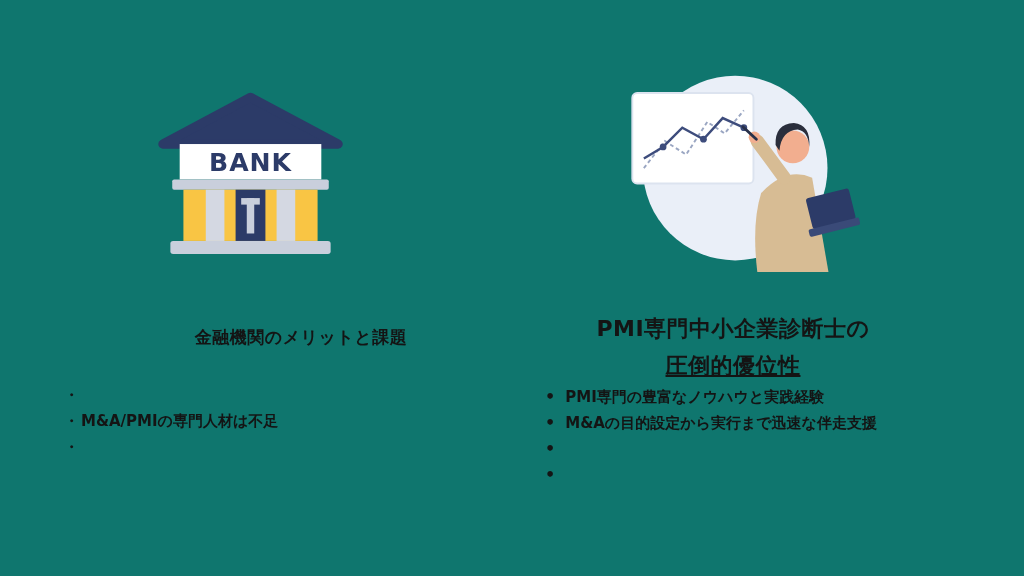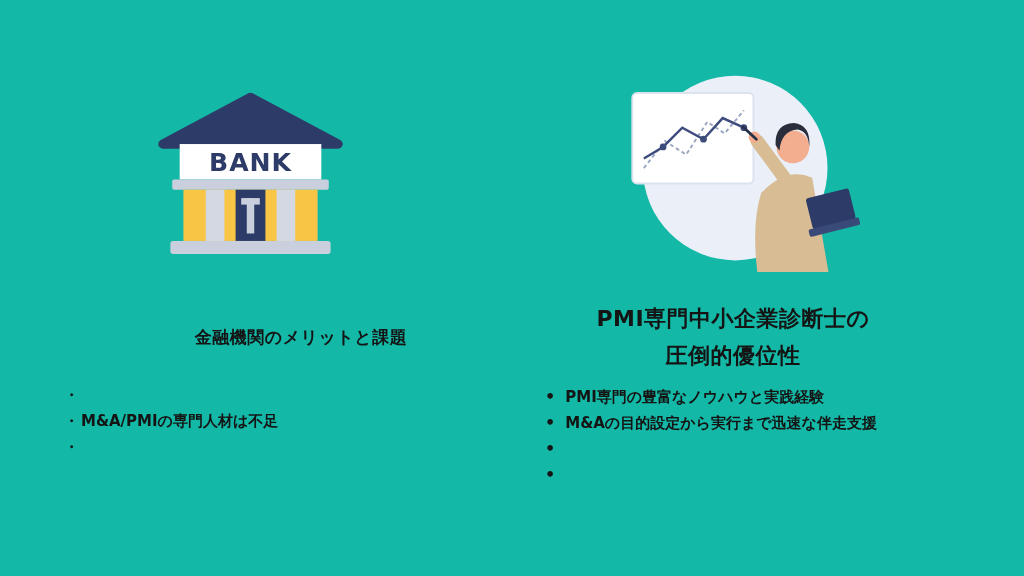--- a/index.html
+++ b/index.html
@@ -1,36 +1,36 @@
 <!DOCTYPE html>
 <html><head>
 <meta charset="utf-8">
 <style>
   html,body { margin:0; padding:0; }
   .slide {
     position:relative;
     width:1024px; height:576px;
-    background:#14b8a6;
+    background:#0f766e;
     font-family:"DejaVu Sans","Liberation Sans",sans-serif;
     color:#171717;
     overflow:hidden;
   }
   .icon-wrap { position:absolute; }
   .bank-icon-wrap   { left:148px; top:90px;  width:205px; }
   .presenter-wrap   { left:615px; top:70px;  width:250px; }
 
   .panel-title {
     position:absolute;
     font-weight:bold;
     text-align:center;
     letter-spacing:0.5px;
     color:#141414;
   }
   .left-title  { left:0;    top:312px; width:530px; font-size:17px;margin-left:36px; }
-  .right-title { left:512px; top:282px; width:442px; font-size:22px; line-height:37px; }
+  .right-title { left:512px; top:292px; width:442px; font-size:22px; line-height:37px; }
 
   .bullet-list { position:absolute; }
   .left-bullets  { left:64px;  top:382px; width:420px; }
   .right-bullets { left:545px; top:384px; width:440px; }
 
   .bullet-row {
     display:flex;
     align-items:baseline;
     font-size:15px;
     font-weight:bold;
@@ -118,21 +118,21 @@
           <g transform="rotate(-14 225 155)">
             <rect x="204" y="128" width="46" height="33" rx="3" fill="#2C3B68"></rect>
             <rect x="199" y="160" width="54" height="8" rx="2" fill="#3A4A78"></rect>
           </g>
         </g>
       </svg>
     </div>
 
     <h2 class="panel-title right-title">
       <span style="display:block;">PMI専門中小企業診断士の</span>
-      <span style="display:block;">圧倒的優位性</span>
+      <span style="display:block;text-decoration:underline;">圧倒的優位性</span>
     </h2>
 
     <div class="bullet-list right-bullets">
       <div class="bullet-row">
         <span class="mk">•</span>
         <span class="tx">PMI専門の豊富なノウハウと実践経験</span>
       </div>
       <div class="bullet-row">
         <span class="mk">•</span>
         <span class="tx">M&amp;Aの目的設定から実行まで迅速な伴走支援</span>

